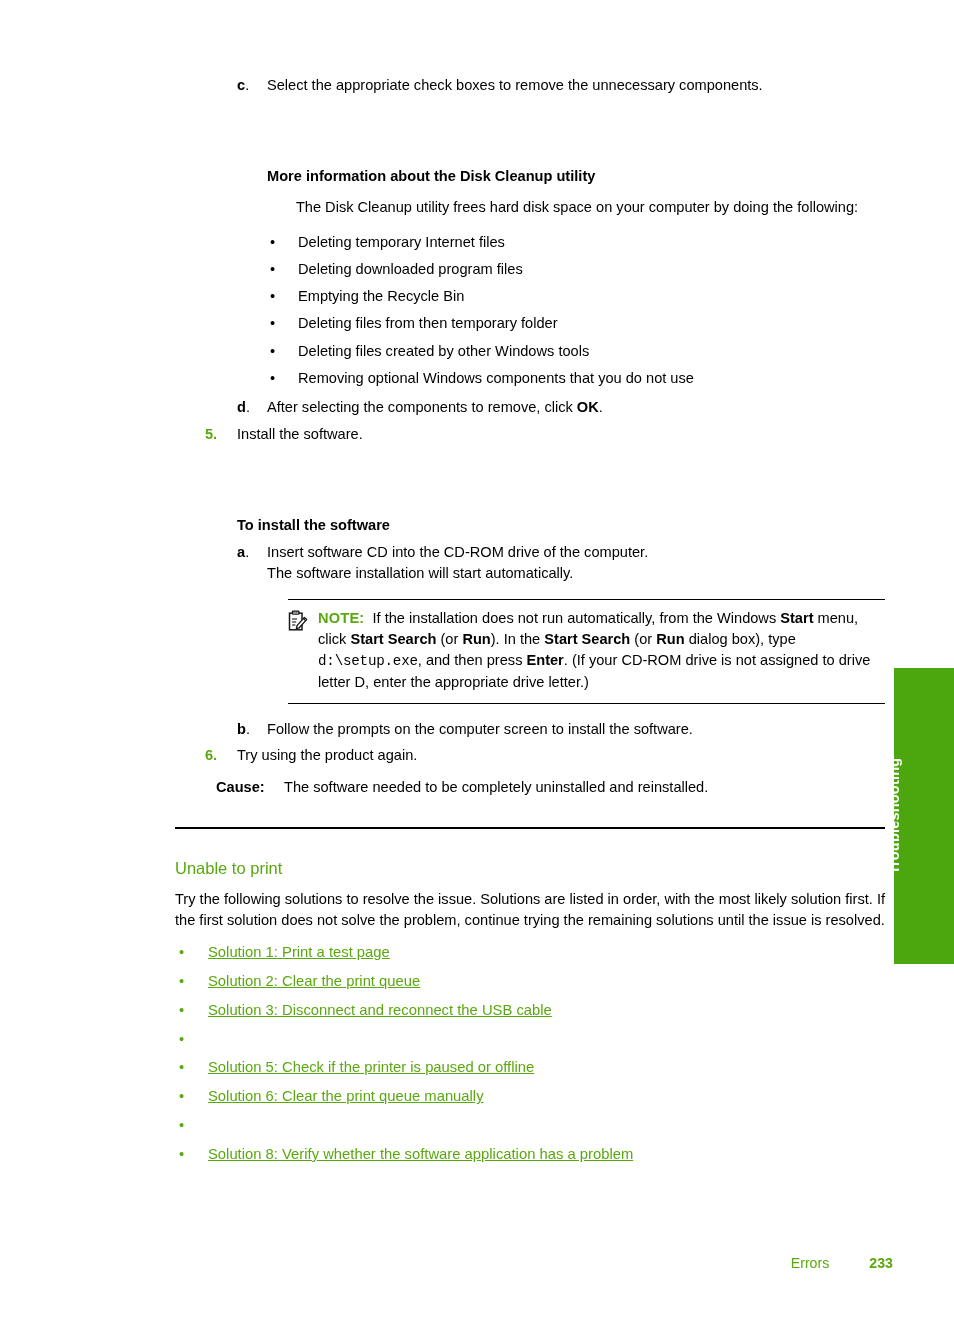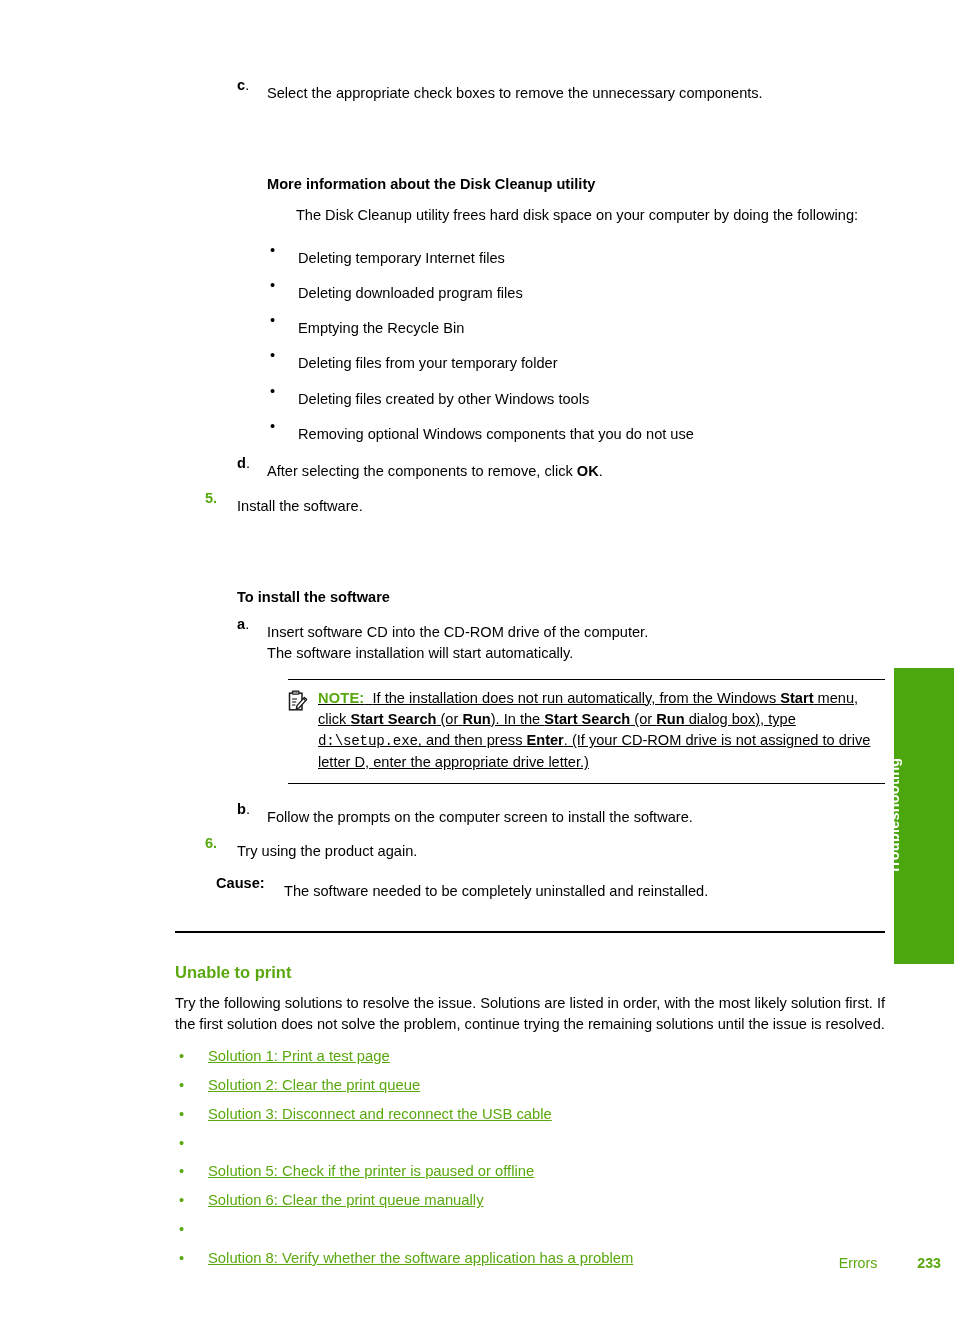--- a/index.html
+++ b/index.html
@@ -36,21 +36,21 @@
 
   
   .row {
     display: flex;
     align-items: flex-start;
   }
   .marker {
     flex: 0 0 auto;
     text-align: left;
   }
-  .body { flex: 1 1 auto; margin-top: 8px; }
+  .body { flex: 1 1 auto; }
 
   
   .alpha-row { margin-left: 62px; }
   .alpha-row .marker { width: 30px; font-weight: bold; }
   .alpha-row .marker .dot { font-weight: normal; }
 
   
   .num-row { margin-left: 30px; }
   .num-row .marker { width: 32px; font-weight: bold; color: #5aa80f; }
 
@@ -72,21 +72,20 @@
   .spacer-lg { height: 28px; }
 
   
   .note {
     margin-left: 113px;
     margin-right: 2px;
     border-top: 1.4px solid #000;
     border-bottom: 1.4px solid #000;
     padding: 8px 0 9px 0;
     position: relative;
-    text-decoration: underline;
   }
   .note-inner {
     display: flex;
     align-items: flex-start;
   }
   .note-icon {
     flex: 0 0 auto;
     width: 30px;
     padding-top: 2px;
   }
@@ -108,21 +107,21 @@
 
   
   .rule-heavy {
     border-top: 2.6px solid #000;
     width: 710px;
   }
 
   
   .sec-title {
     color: #5aa80f;
-    font-weight: bold;
+    font-weight: normal;
     font-size: 16.5px;
   }
   .sec-para {
     font-size: 14.6px;
     line-height: 1.47;
   }
 
   .link-row {
     display: flex;
     align-items: flex-start;
@@ -173,21 +172,20 @@
   
   .footer {
     position: absolute;
     left: 0;
     top: 1255px;
     width: 893px;
     text-align: right;
     color: #5aa80f;
     font-size: 14.2px;
     font-weight: bold;
-    padding-left: 48px;
   }
   .footer .f-sec { margin-right: 40px; font-weight: normal; }
   .footer .f-page { font-weight: bold; }
 </style>
 </head>
 <body>
 
 <div id="page">
 
   <div class="content">
@@ -215,21 +213,21 @@
       <div class="row bul-row txt" style="margin-bottom:6px;">
         <span class="marker">•</span>
         <span class="body">Deleting downloaded program files</span>
       </div>
       <div class="row bul-row txt" style="margin-bottom:6px;">
         <span class="marker">•</span>
         <span class="body">Emptying the Recycle Bin</span>
       </div>
       <div class="row bul-row txt" style="margin-bottom:6px;">
         <span class="marker">•</span>
-        <span class="body">Deleting files from your temporary folder</span>
+        <span class="body">Deleting files from then temporary folder</span>
       </div>
       <div class="row bul-row txt" style="margin-bottom:6px;">
         <span class="marker">•</span>
         <span class="body">Deleting files created by other Windows tools</span>
       </div>
       <div class="row bul-row txt" style="margin-bottom:6px;">
         <span class="marker">•</span>
         <span class="body">Removing optional Windows components that you do not use</span>
       </div>
     </div>

